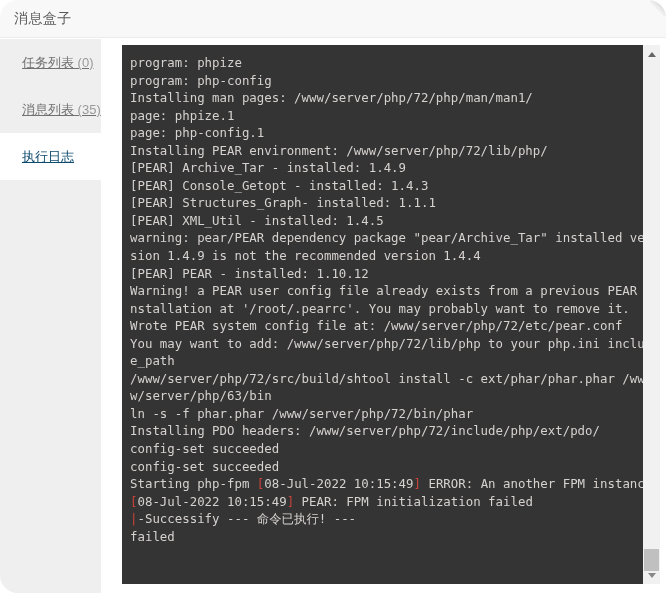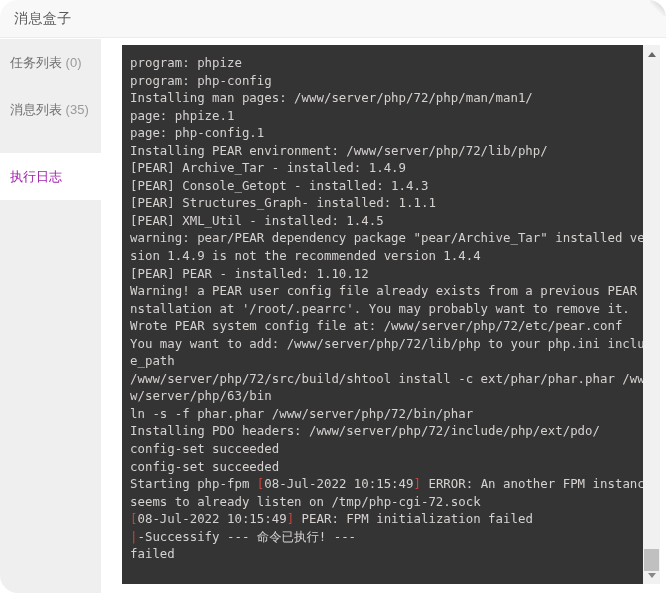--- a/index.html
+++ b/index.html
@@ -74,34 +74,34 @@
     top: 0;
     width: 101px;
     height: 554px;
     background: #efefef;
     box-sizing: border-box;
   }
   .nav-item {
     position: relative;
     height: 47px;
     line-height: 47px;
-    padding-left: 10px;
+    padding-left: 22px;
     font-size: 13px;
     color: #717171;
     white-space: nowrap;
     cursor: pointer;
     box-sizing: border-box;
+    text-decoration: underline;
   }
   .nav-item .cnt {
     color: #9a9a9a;
   }
   .nav-item.active {
     background: #ffffff;
-    color: #a21caf;
-    margin-top: 20px;
+    color: #0c4a6e;
   }
 
   
   .console-wrap {
     position: absolute;
     left: 122px;
     top: 6px;
     width: 521px;
     height: 539px;
     background: #343434;
@@ -215,21 +215,20 @@
           <div class="line"><span class="grey">Wrote PEAR system config file at: /www/server/php/72/etc/pear.conf</span></div>
           <div class="line"><span class="grey">You may want to add: /www/server/php/72/lib/php to your php.ini includ</span></div>
           <div class="line"><span class="grey">e_path</span></div>
           <div class="line"><span class="grey">/www/server/php/72/src/build/shtool install -c ext/phar/phar.phar /ww</span></div>
           <div class="line"><span class="grey">w/server/php/63/bin</span></div>
           <div class="line"><span class="grey">ln -s -f phar.phar /www/server/php/72/bin/phar</span></div>
           <div class="line"><span class="grey">Installing PDO headers: /www/server/php/72/include/php/ext/pdo/</span></div>
           <div class="line"><span class="grey">config-set succeeded</span></div>
           <div class="line"><span class="grey">config-set succeeded</span></div>
           <div class="line"><span class="grey">Starting php-fpm </span><span class="red">[</span><span class="grey">08-Jul-2022 10:15:49</span><span class="red">]</span><span class="grey"> ERROR: An another FPM instance</span></div>
-          <div class="line"><span class="grey">seems to already listen on /tmp/php-cgi-72.sock</span></div>
           <div class="line"><span class="red">[</span><span class="grey">08-Jul-2022 10:15:49</span><span class="red">]</span><span class="grey"> PEAR: FPM initialization failed</span></div>
           <div class="line"><span class="red">|</span><span class="grey">-Successify --- 命令已执行! ---</span></div>
           <div class="line"><span class="grey">failed</span></div>
         </div>
     </div>
 
     <div class="scrollbar">
       <div class="sb-btn up">
         <span class="sb-arrow"></span>
       </div>

